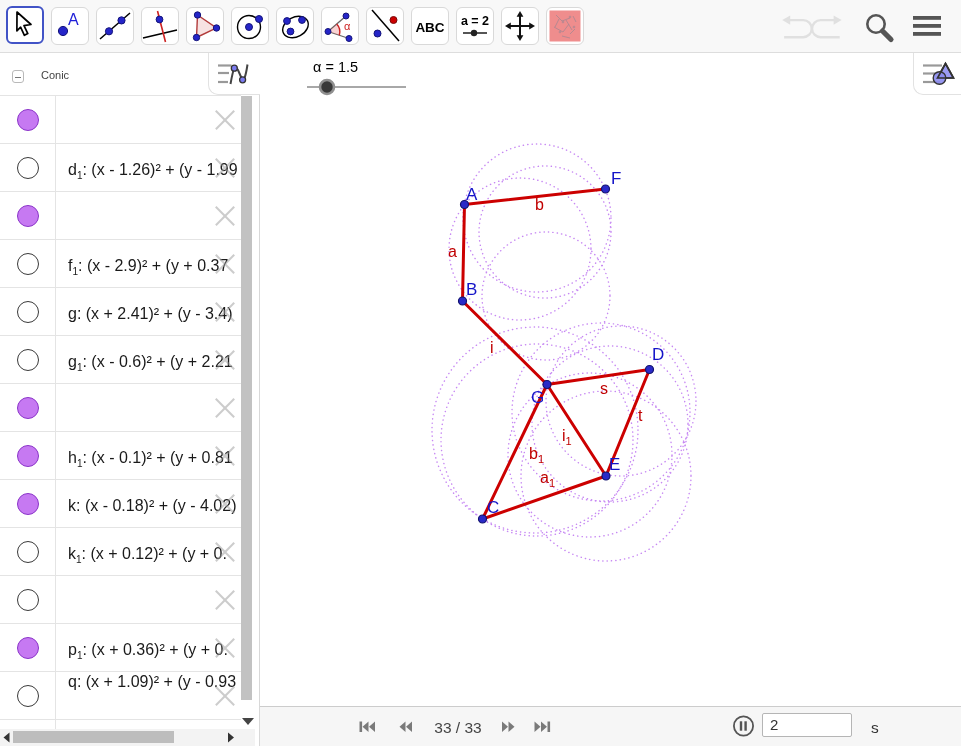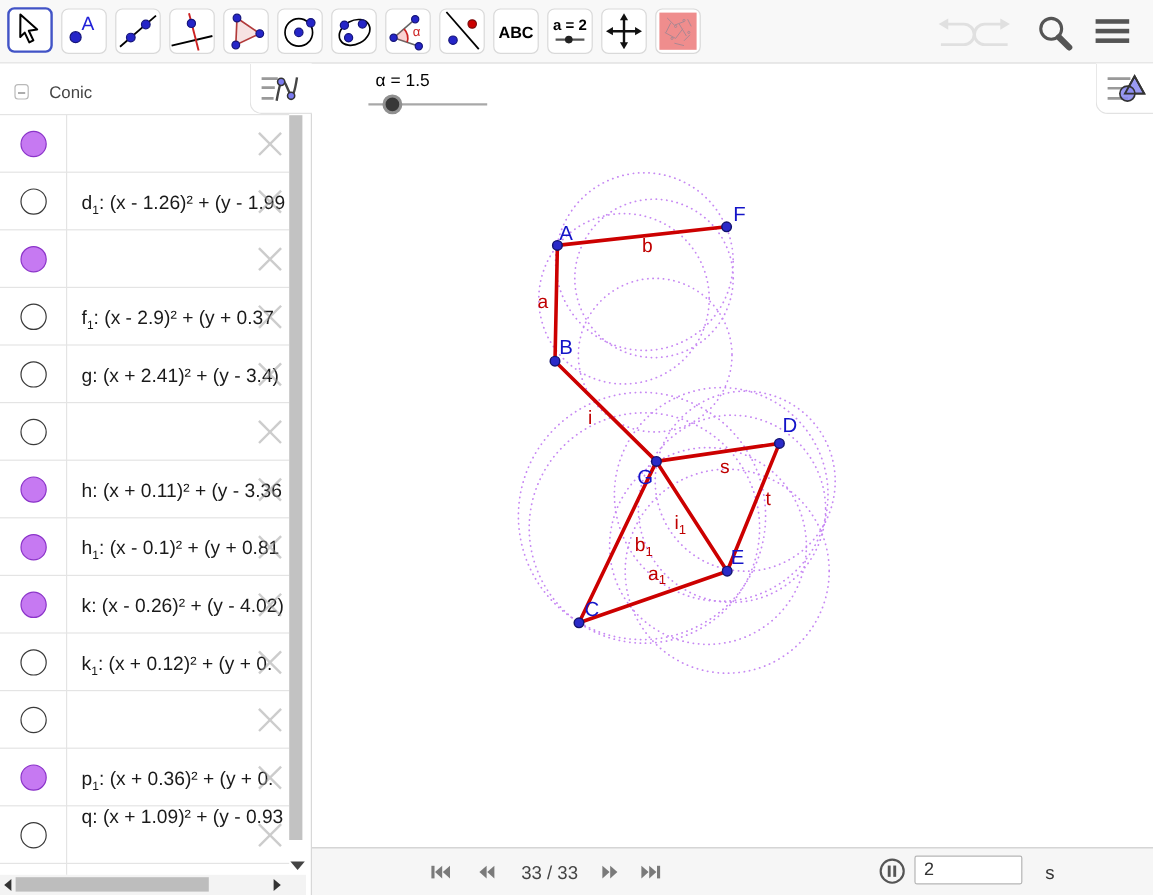--- a/index.html
+++ b/index.html
@@ -40,21 +40,21 @@
   border:1px solid #b5b5b5; border-radius:2px; font-size:15px; color:#333; padding:2px 0 0 7px; }
 
 #algbtn { position:absolute; left:208px; top:53px; width:52px; height:42px; background:#fff;
   border-left:1px solid #e2e2e2; border-bottom:1px solid #e2e2e2;
   border-bottom-left-radius:10px; }
 #stylebtn { position:absolute; left:913px; top:53px; width:48px; height:42px; background:#fff;
   border-left:1px solid #e2e2e2; border-bottom:1px solid #e2e2e2; border-bottom-left-radius:10px; }
 #collapse { position:absolute; left:12px; top:70px; width:12px; height:13px; background:#fff;
   border:1px solid #b9b9b9; border-radius:3px; }
 #collapse:before { content:""; position:absolute; left:2px; top:5.5px; width:6px; height:1.5px; background:#777; }
-#conictitle { position:absolute; left:41px; top:69px; font-size:14px; color:#444; }
+#conictitle { position:absolute; left:41px; top:69px; font-size:11px; color:#444; }
 </style>
 </head>
 <body>
 <div id="page">
   <div id="toolbar">
     <div class="tbtn sel" style="left:6px; top:6px; width:38px; height:38px;">
       <svg width="34" height="34" viewBox="0 0 34 34">
           <path d="M9 4 L23 16.5 L16 17.6 L19.8 25.6 L16.4 27.3 L12.6 19.2 L8.9 22.8 Z" fill="#fff" stroke="#000" stroke-width="1.7" stroke-linejoin="round"></path>
         </svg>
     </div>
@@ -204,23 +204,23 @@
   <div class="swb sw-on" style="top:396.5px"></div>
   <div class="swb sw-on" style="top:444.5px"></div>
   <div class="swb sw-on" style="top:492.5px"></div>
   <div class="swb sw-off" style="top:540.5px"></div>
   <div class="swb sw-off" style="top:588.5px"></div>
   <div class="swb sw-on" style="top:636.5px"></div>
   <div class="swb sw-off" style="top:684.5px"></div>
   <div class="eq" style="top:161px">d<sub>1</sub>: (x - 1.26)² + (y - 1.99</div>
   <div class="eq" style="top:257px">f<sub>1</sub>: (x - 2.9)² + (y + 0.37</div>
   <div class="eq" style="top:305px">g: (x + 2.41)² + (y - 3.4)</div>
-  <div class="eq" style="top:401px">h: (x + 0.11)² + (y - 3.36</div>
+  <div class="eq" style="top:353px">g<sub>1</sub>: (x - 0.6)² + (y + 2.21</div>
   <div class="eq" style="top:449px">h<sub>1</sub>: (x - 0.1)² + (y + 0.81</div>
-  <div class="eq" style="top:497px">k: (x - 0.26)² + (y - 4.02)</div>
+  <div class="eq" style="top:497px">k: (x - 0.18)² + (y - 4.02)</div>
   <div class="eq" style="top:545px">k<sub>1</sub>: (x + 0.12)² + (y + 0.</div>
   <div class="eq" style="top:641px">p<sub>1</sub>: (x + 0.36)² + (y + 0.</div>
   <div class="eq" style="top:673px">q: (x + 1.09)² + (y - 0.93</div>
   <div class="rx" style="left:213px; top:108px"></div>
   <div class="rx" style="left:213px; top:156px"></div>
   <div class="rx" style="left:213px; top:204px"></div>
   <div class="rx" style="left:213px; top:252px"></div>
   <div class="rx" style="left:213px; top:300px"></div>
   <div class="rx" style="left:213px; top:348px"></div>
   <div class="rx" style="left:213px; top:396px"></div>

